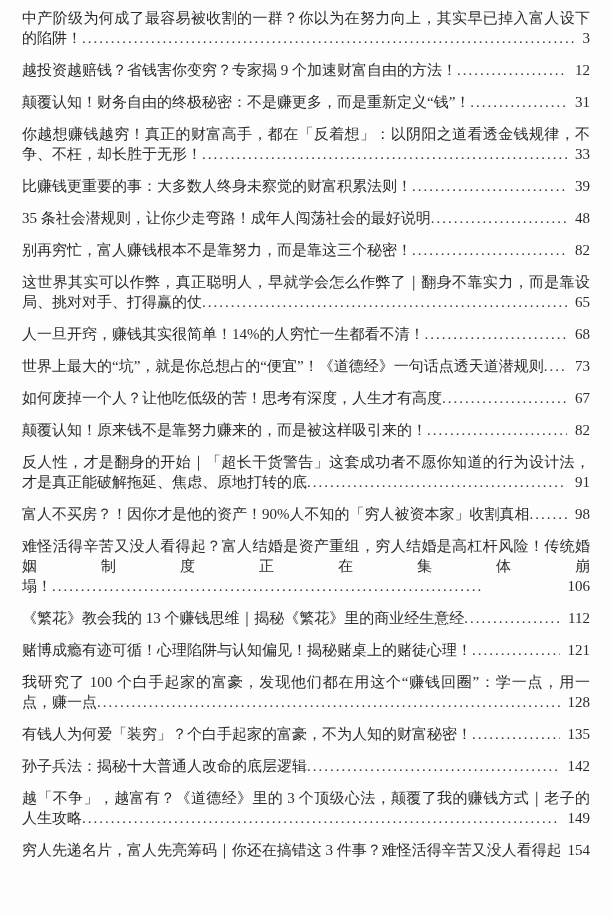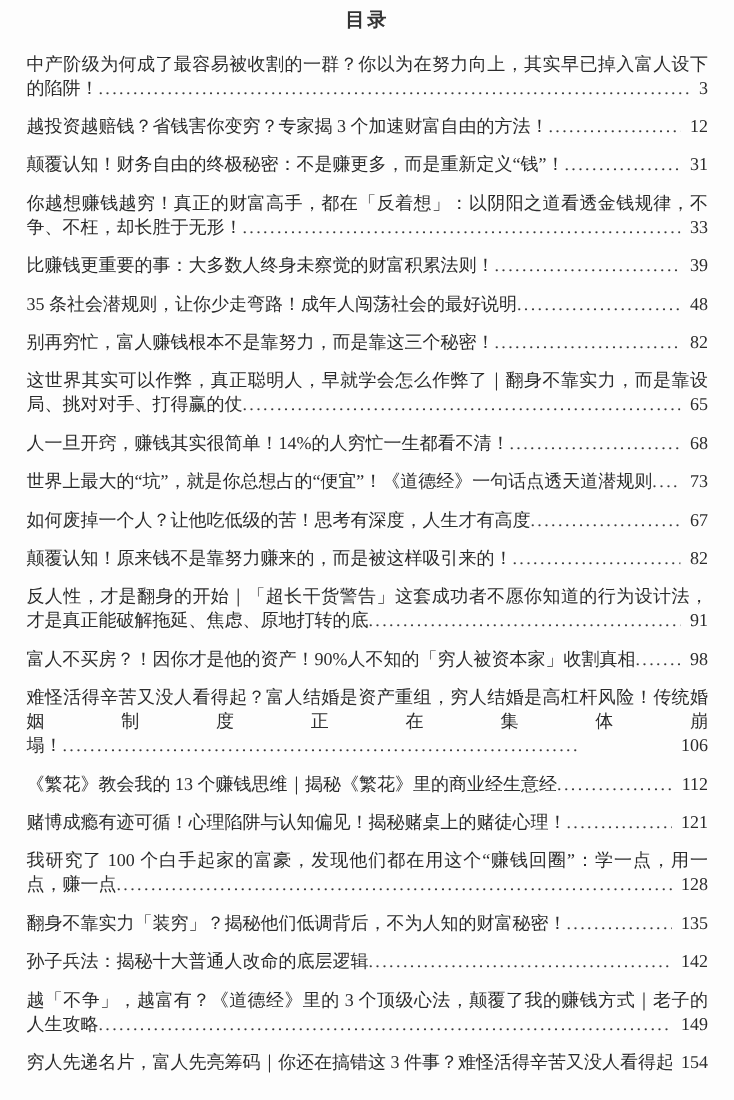--- a/index.html
+++ b/index.html
@@ -48,38 +48,37 @@
     bottom: 0;
     background: #fdfdfd;
     padding-left: 8px;
     color: #2b2b2b;
   }
 </style>
 </head>
 <body>
 
 <div class="page">
-  <h1 class="doc-title">目录</h1>
   <div class="toc-list">
       <div class="toc-entry"><span class="toc-text">中产阶级为何成了最容易被收割的一群？你以为在努力向上，其实早已掉入富人设下的陷阱！</span><span class="toc-dots">........................................................................................</span><span class="toc-page">3</span></div>
-      <div class="toc-entry"><span class="toc-text">越投资越赔钱？省钱害你变穷？专家揭 3 个加速财富自由的方法！</span><span class="toc-dots">.......................</span><span class="toc-page">12</span></div>
+      <div class="toc-entry"><span class="toc-text">越投资越赔钱？省钱害你变穷？专家揭 9 个加速财富自由的方法！</span><span class="toc-dots">.......................</span><span class="toc-page">12</span></div>
       <div class="toc-entry"><span class="toc-text">颠覆认知！财务自由的终极秘密：不是赚更多，而是重新定义“钱”！</span><span class="toc-dots">....................</span><span class="toc-page">31</span></div>
       <div class="toc-entry"><span class="toc-text">你越想赚钱越穷！真正的财富高手，都在「反着想」：以阴阳之道看透金钱规律，不争、不枉，却长胜于无形！</span><span class="toc-dots">...................................................................</span><span class="toc-page">33</span></div>
       <div class="toc-entry"><span class="toc-text">比赚钱更重要的事：大多数人终身未察觉的财富积累法则！</span><span class="toc-dots">..............................</span><span class="toc-page">39</span></div>
       <div class="toc-entry"><span class="toc-text">35 条社会潜规则，让你少走弯路！成年人闯荡社会的最好说明</span><span class="toc-dots">...........................</span><span class="toc-page">48</span></div>
       <div class="toc-entry"><span class="toc-text">别再穷忙，富人赚钱根本不是靠努力，而是靠这三个秘密！</span><span class="toc-dots">..............................</span><span class="toc-page">82</span></div>
       <div class="toc-entry"><span class="toc-text">这世界其实可以作弊，真正聪明人，早就学会怎么作弊了｜翻身不靠实力，而是靠设局、挑对对手、打得赢的仗</span><span class="toc-dots">...................................................................</span><span class="toc-page">65</span></div>
       <div class="toc-entry"><span class="toc-text">人一旦开窍，赚钱其实很简单！14%的人穷忙一生都看不清！</span><span class="toc-dots">............................</span><span class="toc-page">68</span></div>
       <div class="toc-entry"><span class="toc-text">世界上最大的“坑”，就是你总想占的“便宜”！《道德经》一句话点透天道潜规则</span><span class="toc-dots">........</span><span class="toc-page">73</span></div>
       <div class="toc-entry"><span class="toc-text">如何废掉一个人？让他吃低级的苦！思考有深度，人生才有高度</span><span class="toc-dots">.........................</span><span class="toc-page">67</span></div>
       <div class="toc-entry"><span class="toc-text">颠覆认知！原来钱不是靠努力赚来的，而是被这样吸引来的！</span><span class="toc-dots">............................</span><span class="toc-page">82</span></div>
       <div class="toc-entry"><span class="toc-text">反人性，才是翻身的开始｜「超长干货警告」这套成功者不愿你知道的行为设计法，才是真正能破解拖延、焦虑、原地打转的底</span><span class="toc-dots">.................................................</span><span class="toc-page">91</span></div>
       <div class="toc-entry"><span class="toc-text">富人不买房？！因你才是他的资产！90%人不知的「穷人被资本家」收割真相</span><span class="toc-dots">..........</span><span class="toc-page">98</span></div>
       <div class="toc-entry"><span class="toc-text">难怪活得辛苦又没人看得起？富人结婚是资产重组，穷人结婚是高杠杆风险！传统婚姻制度正在集体崩塌！</span><span class="toc-dots">...........................................................................</span><span class="toc-page">106</span></div>
       <div class="toc-entry"><span class="toc-text">《繁花》教会我的 13 个赚钱思维｜揭秘《繁花》里的商业经生意经</span><span class="toc-dots">.....................</span><span class="toc-page">112</span></div>
       <div class="toc-entry"><span class="toc-text">赌博成瘾有迹可循！心理陷阱与认知偏见！揭秘赌桌上的赌徒心理！</span><span class="toc-dots">....................</span><span class="toc-page">121</span></div>
       <div class="toc-entry"><span class="toc-text">我研究了 100 个白手起家的富豪，发现他们都在用这个“赚钱回圈”：学一点，用一点，赚一点</span><span class="toc-dots">.....................................................................................</span><span class="toc-page">128</span></div>
-      <div class="toc-entry"><span class="toc-text">翻身不靠实力「装穷」？揭秘他们低调背后，不为人知的财富秘密！</span><span class="toc-dots">....................</span><span class="toc-page">135</span></div>
+      <div class="toc-entry"><span class="toc-text">有钱人为何爱「装穷」？个白手起家的富豪，不为人知的财富秘密！</span><span class="toc-dots">....................</span><span class="toc-page">135</span></div>
       <div class="toc-entry"><span class="toc-text">孙子兵法：揭秘十大普通人改命的底层逻辑</span><span class="toc-dots">.................................................</span><span class="toc-page">142</span></div>
       <div class="toc-entry"><span class="toc-text">越「不争」，越富有？《道德经》里的 3 个顶级心法，颠覆了我的赚钱方式｜老子的人生攻略</span><span class="toc-dots">........................................................................................</span><span class="toc-page">149</span></div>
       <div class="toc-entry"><span class="toc-text">穷人先递名片，富人先亮筹码｜你还在搞错这 3 件事？难怪活得辛苦又没人看得起</span><span class="toc-dots">....</span><span class="toc-page">154</span></div>
     </div>
 </div>
 
 </body></html>

